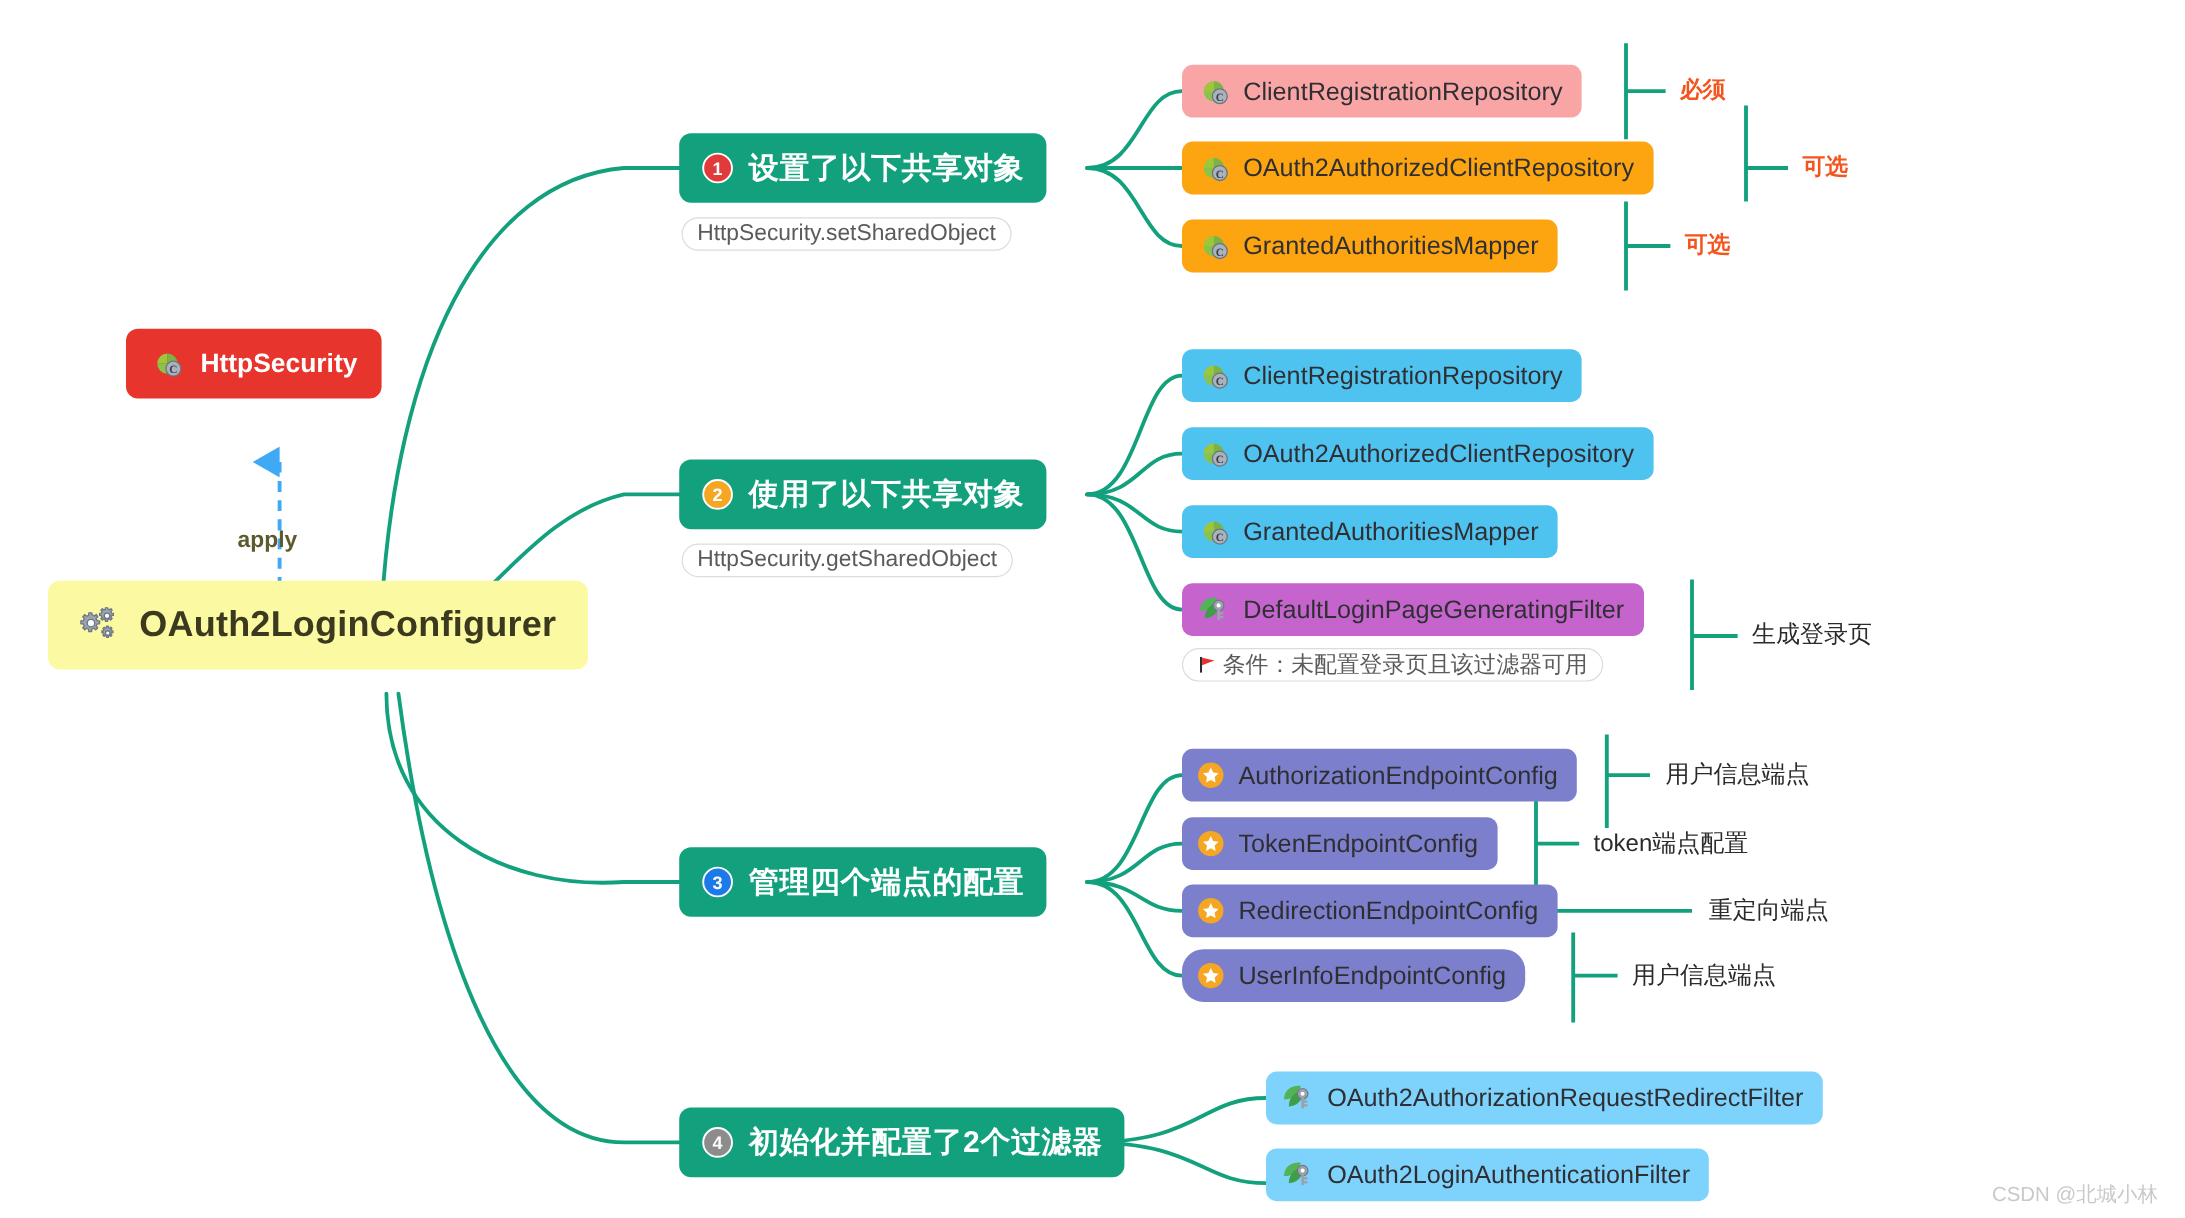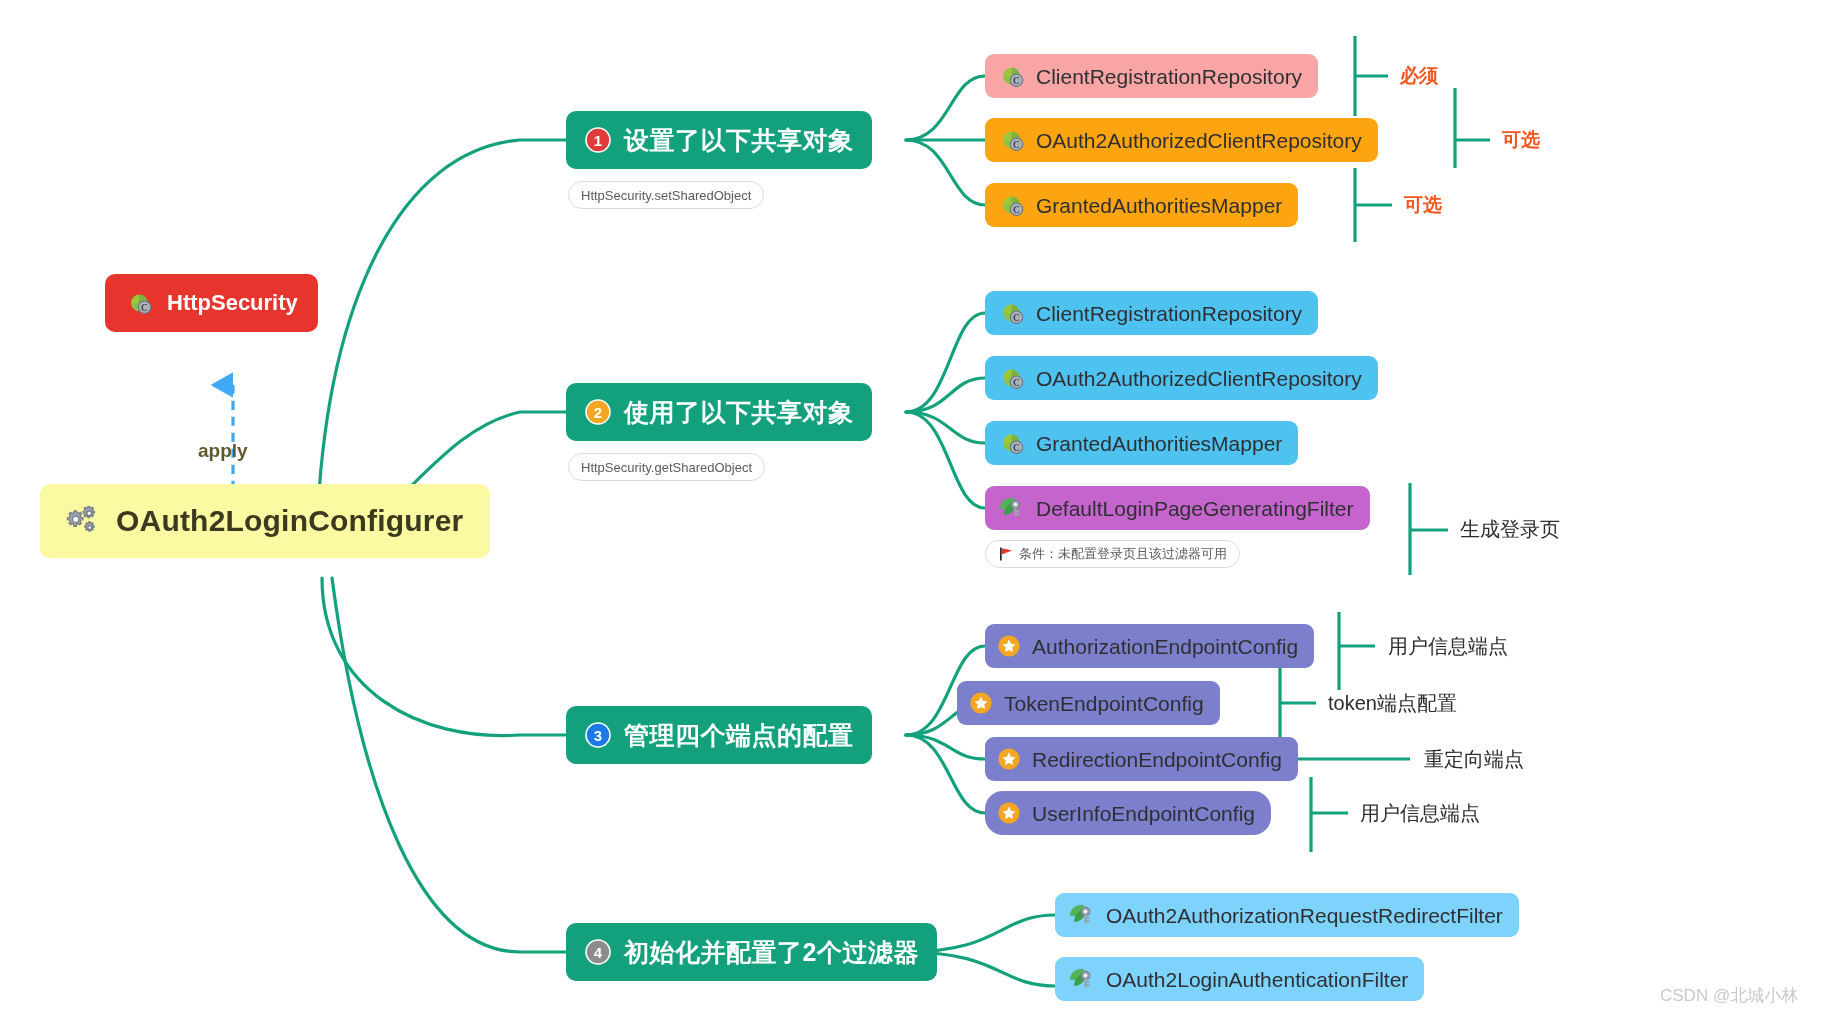--- a/index.html
+++ b/index.html
@@ -100,21 +100,21 @@
   .pill {
     position: absolute;
     display: flex;
     align-items: center;
     gap: 5px;
     background: #ffffff;
     border: 1px solid #dcdcdc;
     border-radius: 14px;
     padding: 4px 12px;
     height: 28px;
-    font-size: 13px;
+    font-size: 19px;
     color: #5b5b5b;
     white-space: nowrap;
   }
 
   
   .annot {
     position: absolute;
     font-size: 20px;
     color: #2b2b2b;
     white-space: nowrap;
@@ -385,21 +385,21 @@
     <span class="icon ico-star">
       <svg viewBox="0 0 24 24" width="24" height="24">
         <circle cx="12" cy="12" r="10.6" fill="#F5A623"></circle>
         <path d="M12 5.6 l2 4.2 4.5 .6 -3.3 3.2 .8 4.5 -4-2.2 -4 2.2 .8-4.5 -3.3-3.2 4.5-.6 Z" fill="#ffffff"></path>
       </svg>
     </span>
     <span class="ntext">AuthorizationEndpointConfig</span>
   </div>
   <span class="annot" style="left:1388px; top:636px;">用户信息端点</span>
 
-  <div class="node leaf indigo" style="left:957px; top:681px;">
+  <div class="node leaf indigo" style="left:985px; top:681px;">
     <span class="icon ico-star">
       <svg viewBox="0 0 24 24" width="24" height="24">
         <circle cx="12" cy="12" r="10.6" fill="#F5A623"></circle>
         <path d="M12 5.6 l2 4.2 4.5 .6 -3.3 3.2 .8 4.5 -4-2.2 -4 2.2 .8-4.5 -3.3-3.2 4.5-.6 Z" fill="#ffffff"></path>
       </svg>
     </span>
     <span class="ntext">TokenEndpointConfig</span>
   </div>
   <span class="annot" style="left:1328px; top:693px;">token端点配置</span>
 

